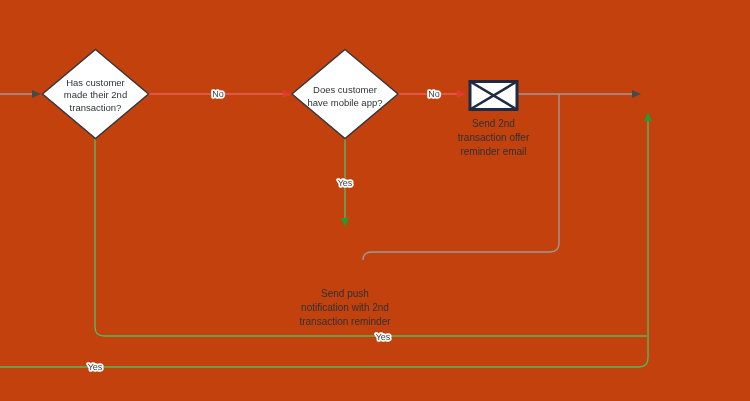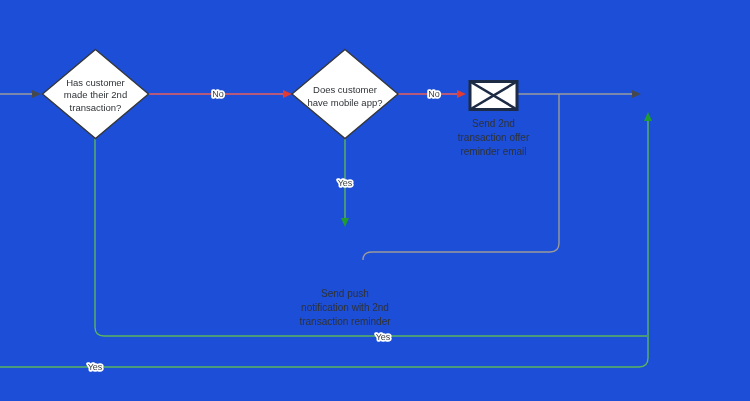--- a/index.html
+++ b/index.html
@@ -1,20 +1,20 @@
 <!DOCTYPE html>
 <html><head>
 <meta charset="utf-8">
 <style>
   html, body { margin: 0; padding: 0; background: #ffffff; }
   .stage {
     position: relative;
     width: 750px;
     height: 401px;
-    background: #1d4ed8;
+    background: #c2410c;
     overflow: hidden;
     font-family: "Liberation Sans", sans-serif;
   }
   svg { display: block; }
   .ln   { fill: none; stroke-width: 1.4; }
   .shape { fill: #ffffff; stroke-width: 1.4; }
   .env  { fill: #ffffff; stroke-width: 3; }
   .envx { fill: none; stroke-width: 2.6; }
   .nt {
     font-family: "Liberation Sans", sans-serif;

